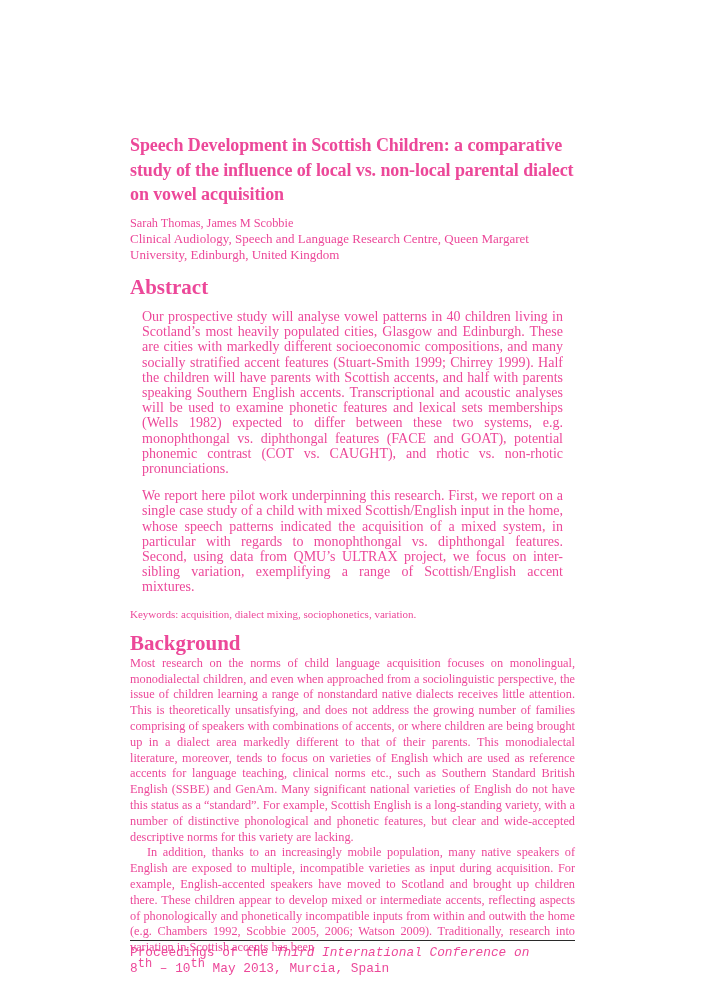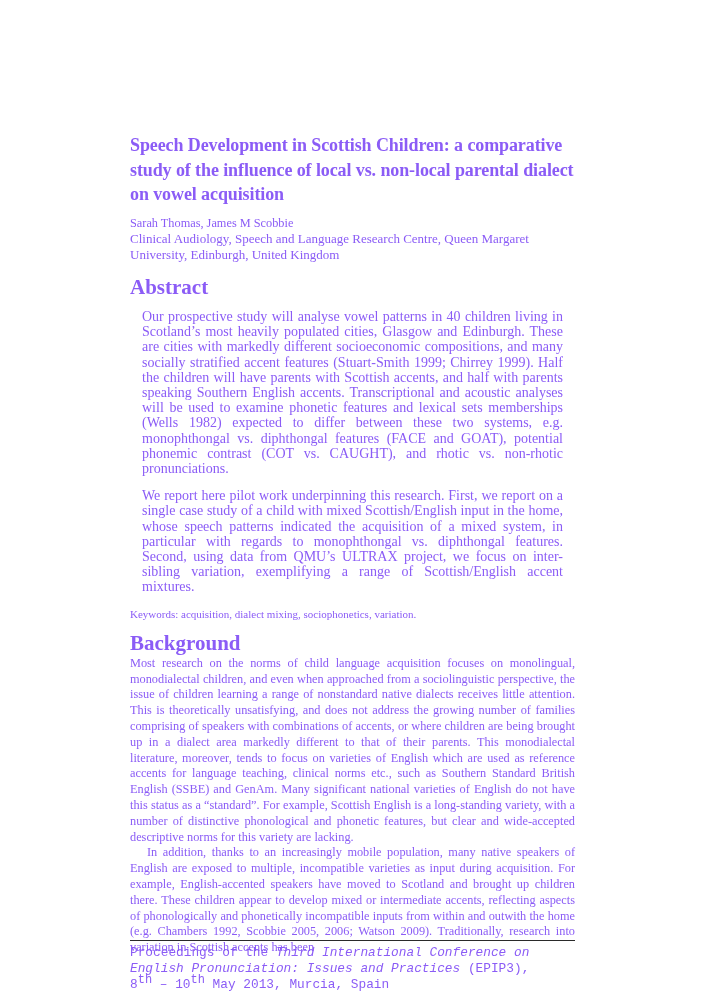--- a/index.html
+++ b/index.html
@@ -5,21 +5,21 @@
   html, body {
     margin: 0;
     padding: 0;
     background: #ffffff;
   }
   .page {
     position: relative;
     width: 707px;
     height: 1000px;
     background: #ffffff;
-    color: #8b5cf6;
+    color: #ec4899;
     font-family: "Liberation Serif", "DejaVu Serif", serif;
     overflow: hidden;
   }
   .content {
     position: absolute;
     left: 130px;
     top: 0;
     width: 445px;
   }
   .title {
@@ -116,16 +116,15 @@
       <h2 class="section-heading background">Background</h2>
       <p class="body-para">Most research on the norms of child language acquisition focuses on monolingual, monodialectal children, and even when approached from a sociolinguistic perspective, the issue of children learning a range of nonstandard native dialects receives little attention. This is theoretically unsatisfying, and does not address the growing number of families comprising of speakers with combinations of accents, or where children are being brought up in a dialect area markedly different to that of their parents. This monodialectal literature, moreover, tends to focus on varieties of English which are used as reference accents for language teaching, clinical norms etc., such as Southern Standard British English (SSBE) and GenAm. Many significant national varieties of English do not have this status as a “standard”. For example, Scottish English is a long-standing variety, with a number of distinctive phonological and phonetic features, but clear and wide-accepted descriptive norms for this variety are lacking.</p>
       <p class="body-para indent-first">In addition, thanks to an increasingly mobile population, many native speakers of English are exposed to multiple, incompatible varieties as input during acquisition. For example, English-accented speakers have moved to Scotland and brought up children there. These children appear to develop mixed or intermediate accents, reflecting aspects of phonologically and phonetically incompatible inputs from within and outwith the home (e.g. Chambers 1992, Scobbie 2005, 2006; Watson 2009). Traditionally, research into variation in Scottish accents has been</p>
     </section>
 
   </main>
 
   <footer class="footer">
     <hr class="footer-rule">
     <div class="footer-line"><span>Proceedings of the </span><span class="italic">Third International Conference on</span></div>
-    <div class="footer-line"><span class="italic">English Pronunciation: Issues and Practices</span><span> (EPIP3),</span></div>
     <div class="footer-line"><span>8</span><sup>th</sup><span> – 10</span><sup>th</sup><span> May 2013, Murcia, Spain</span></div>
   </footer>
 </div>
 
 </body></html>

